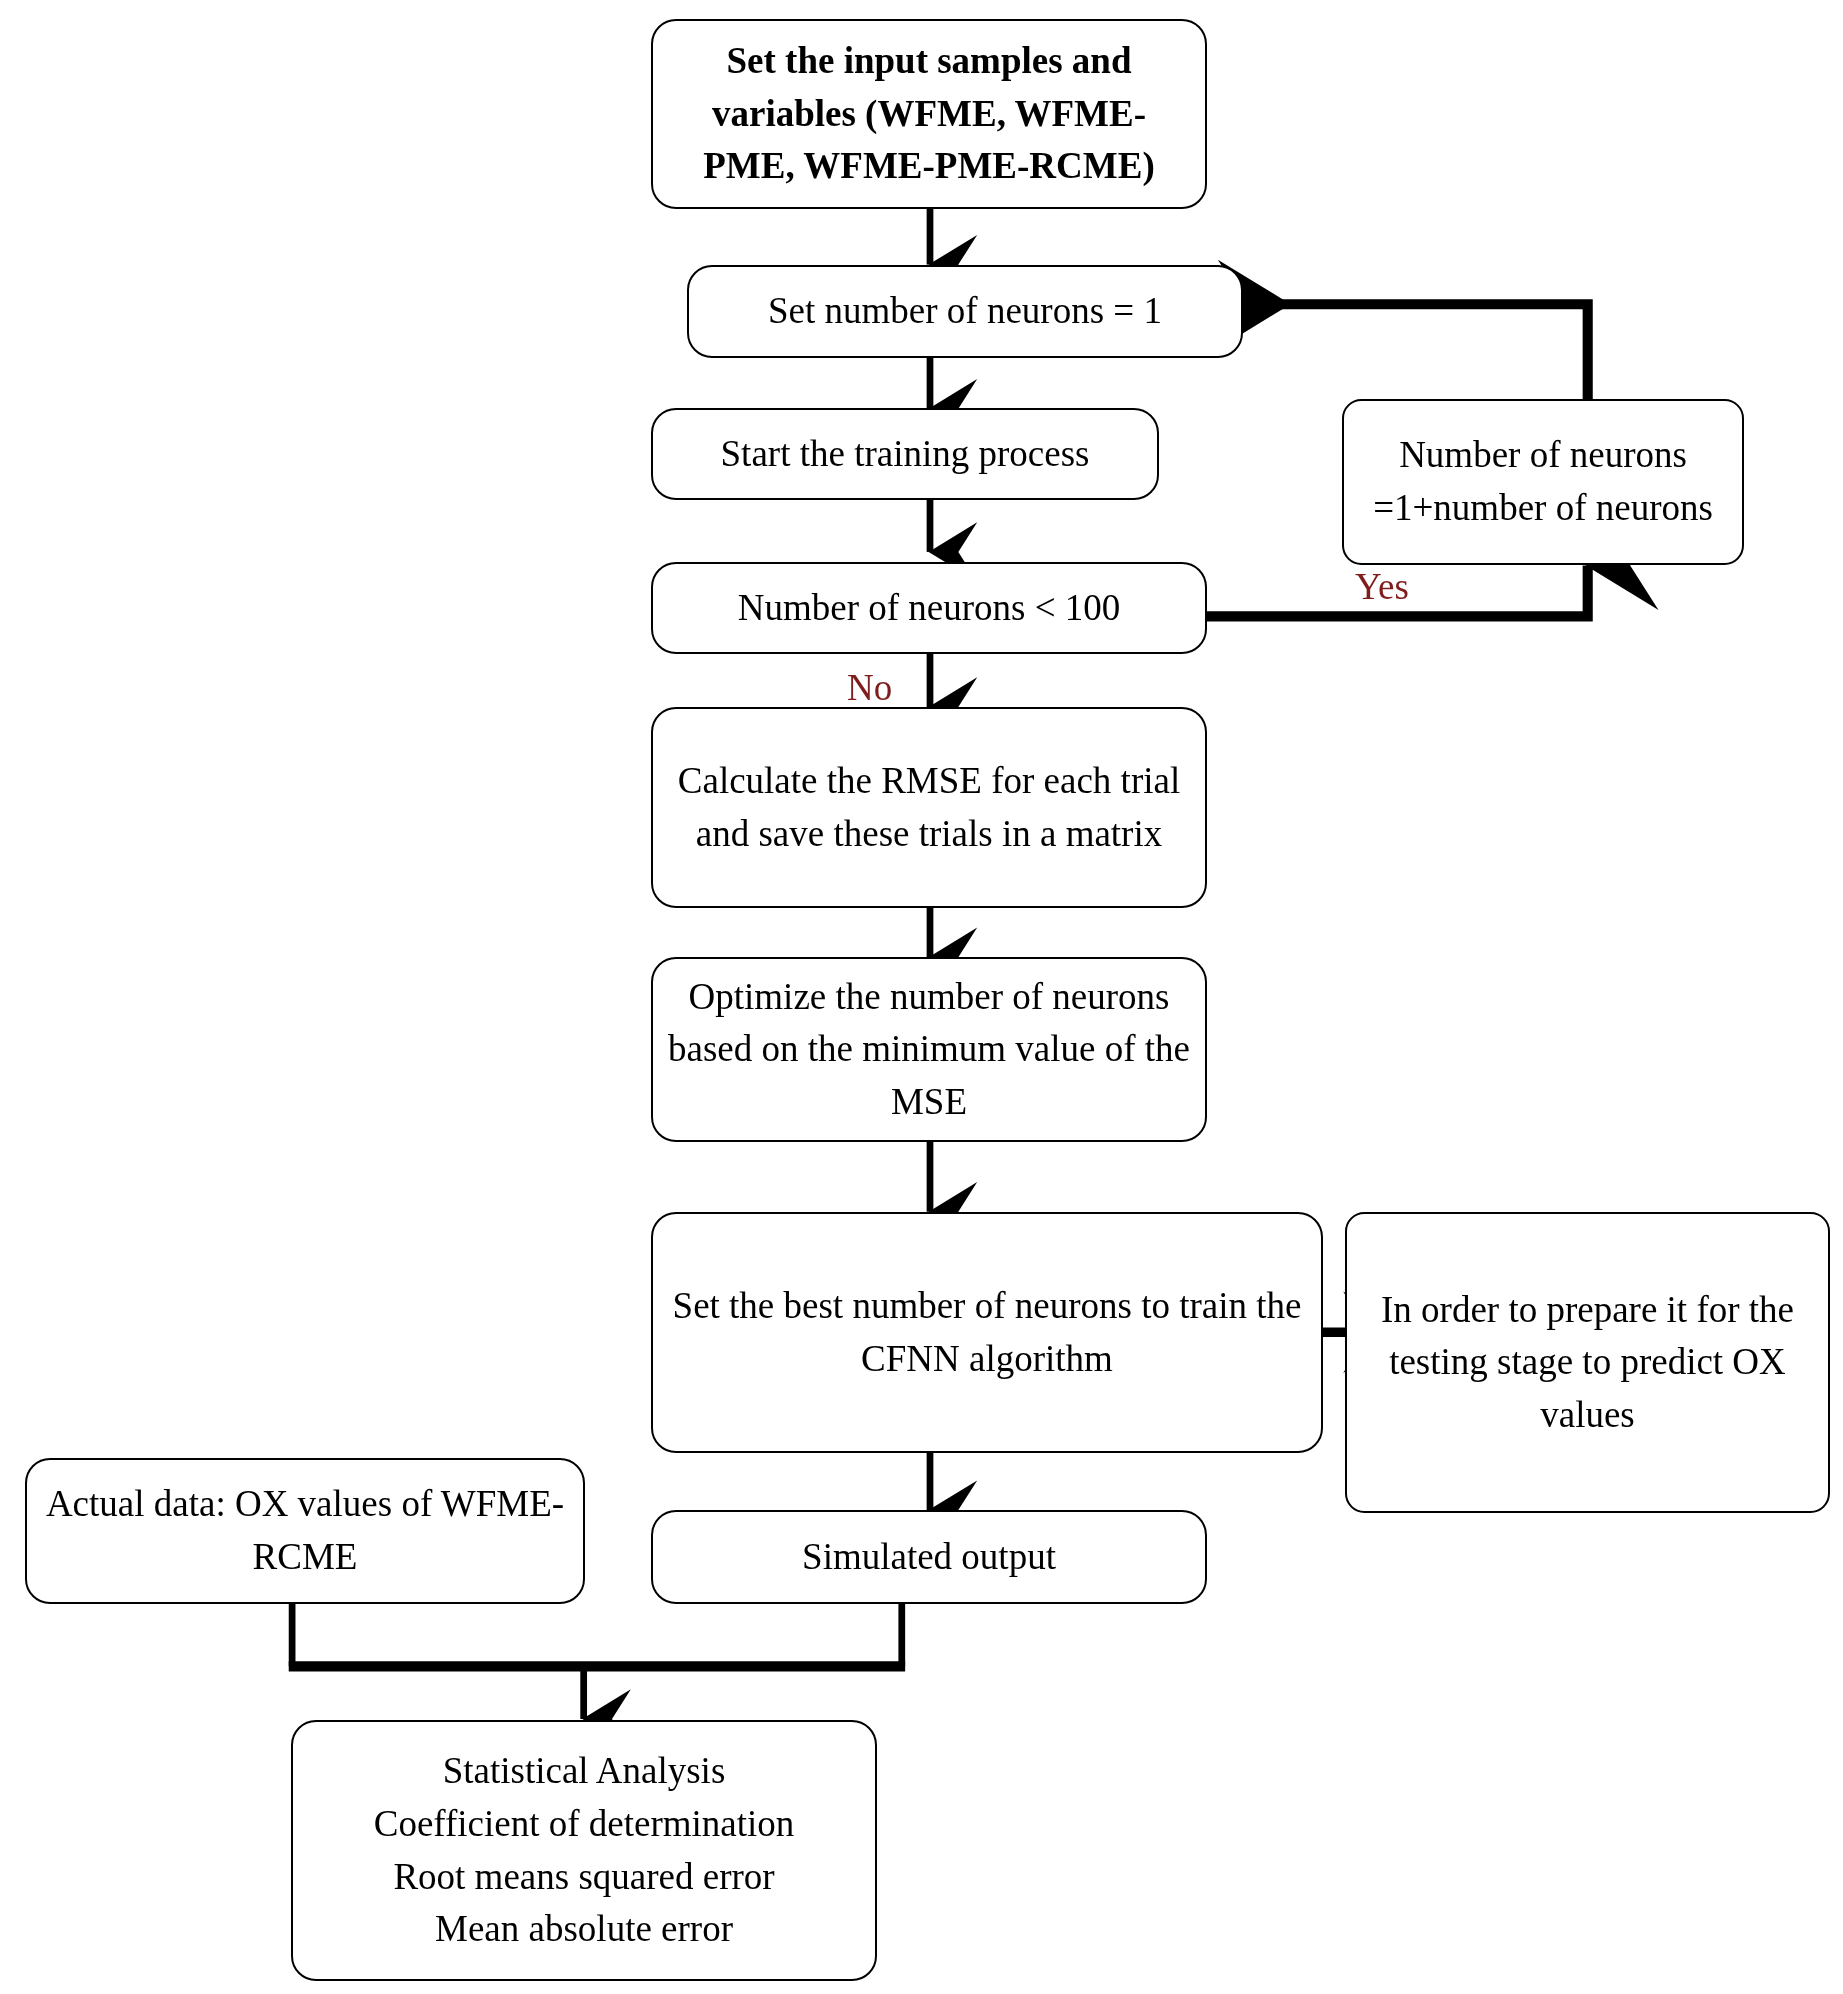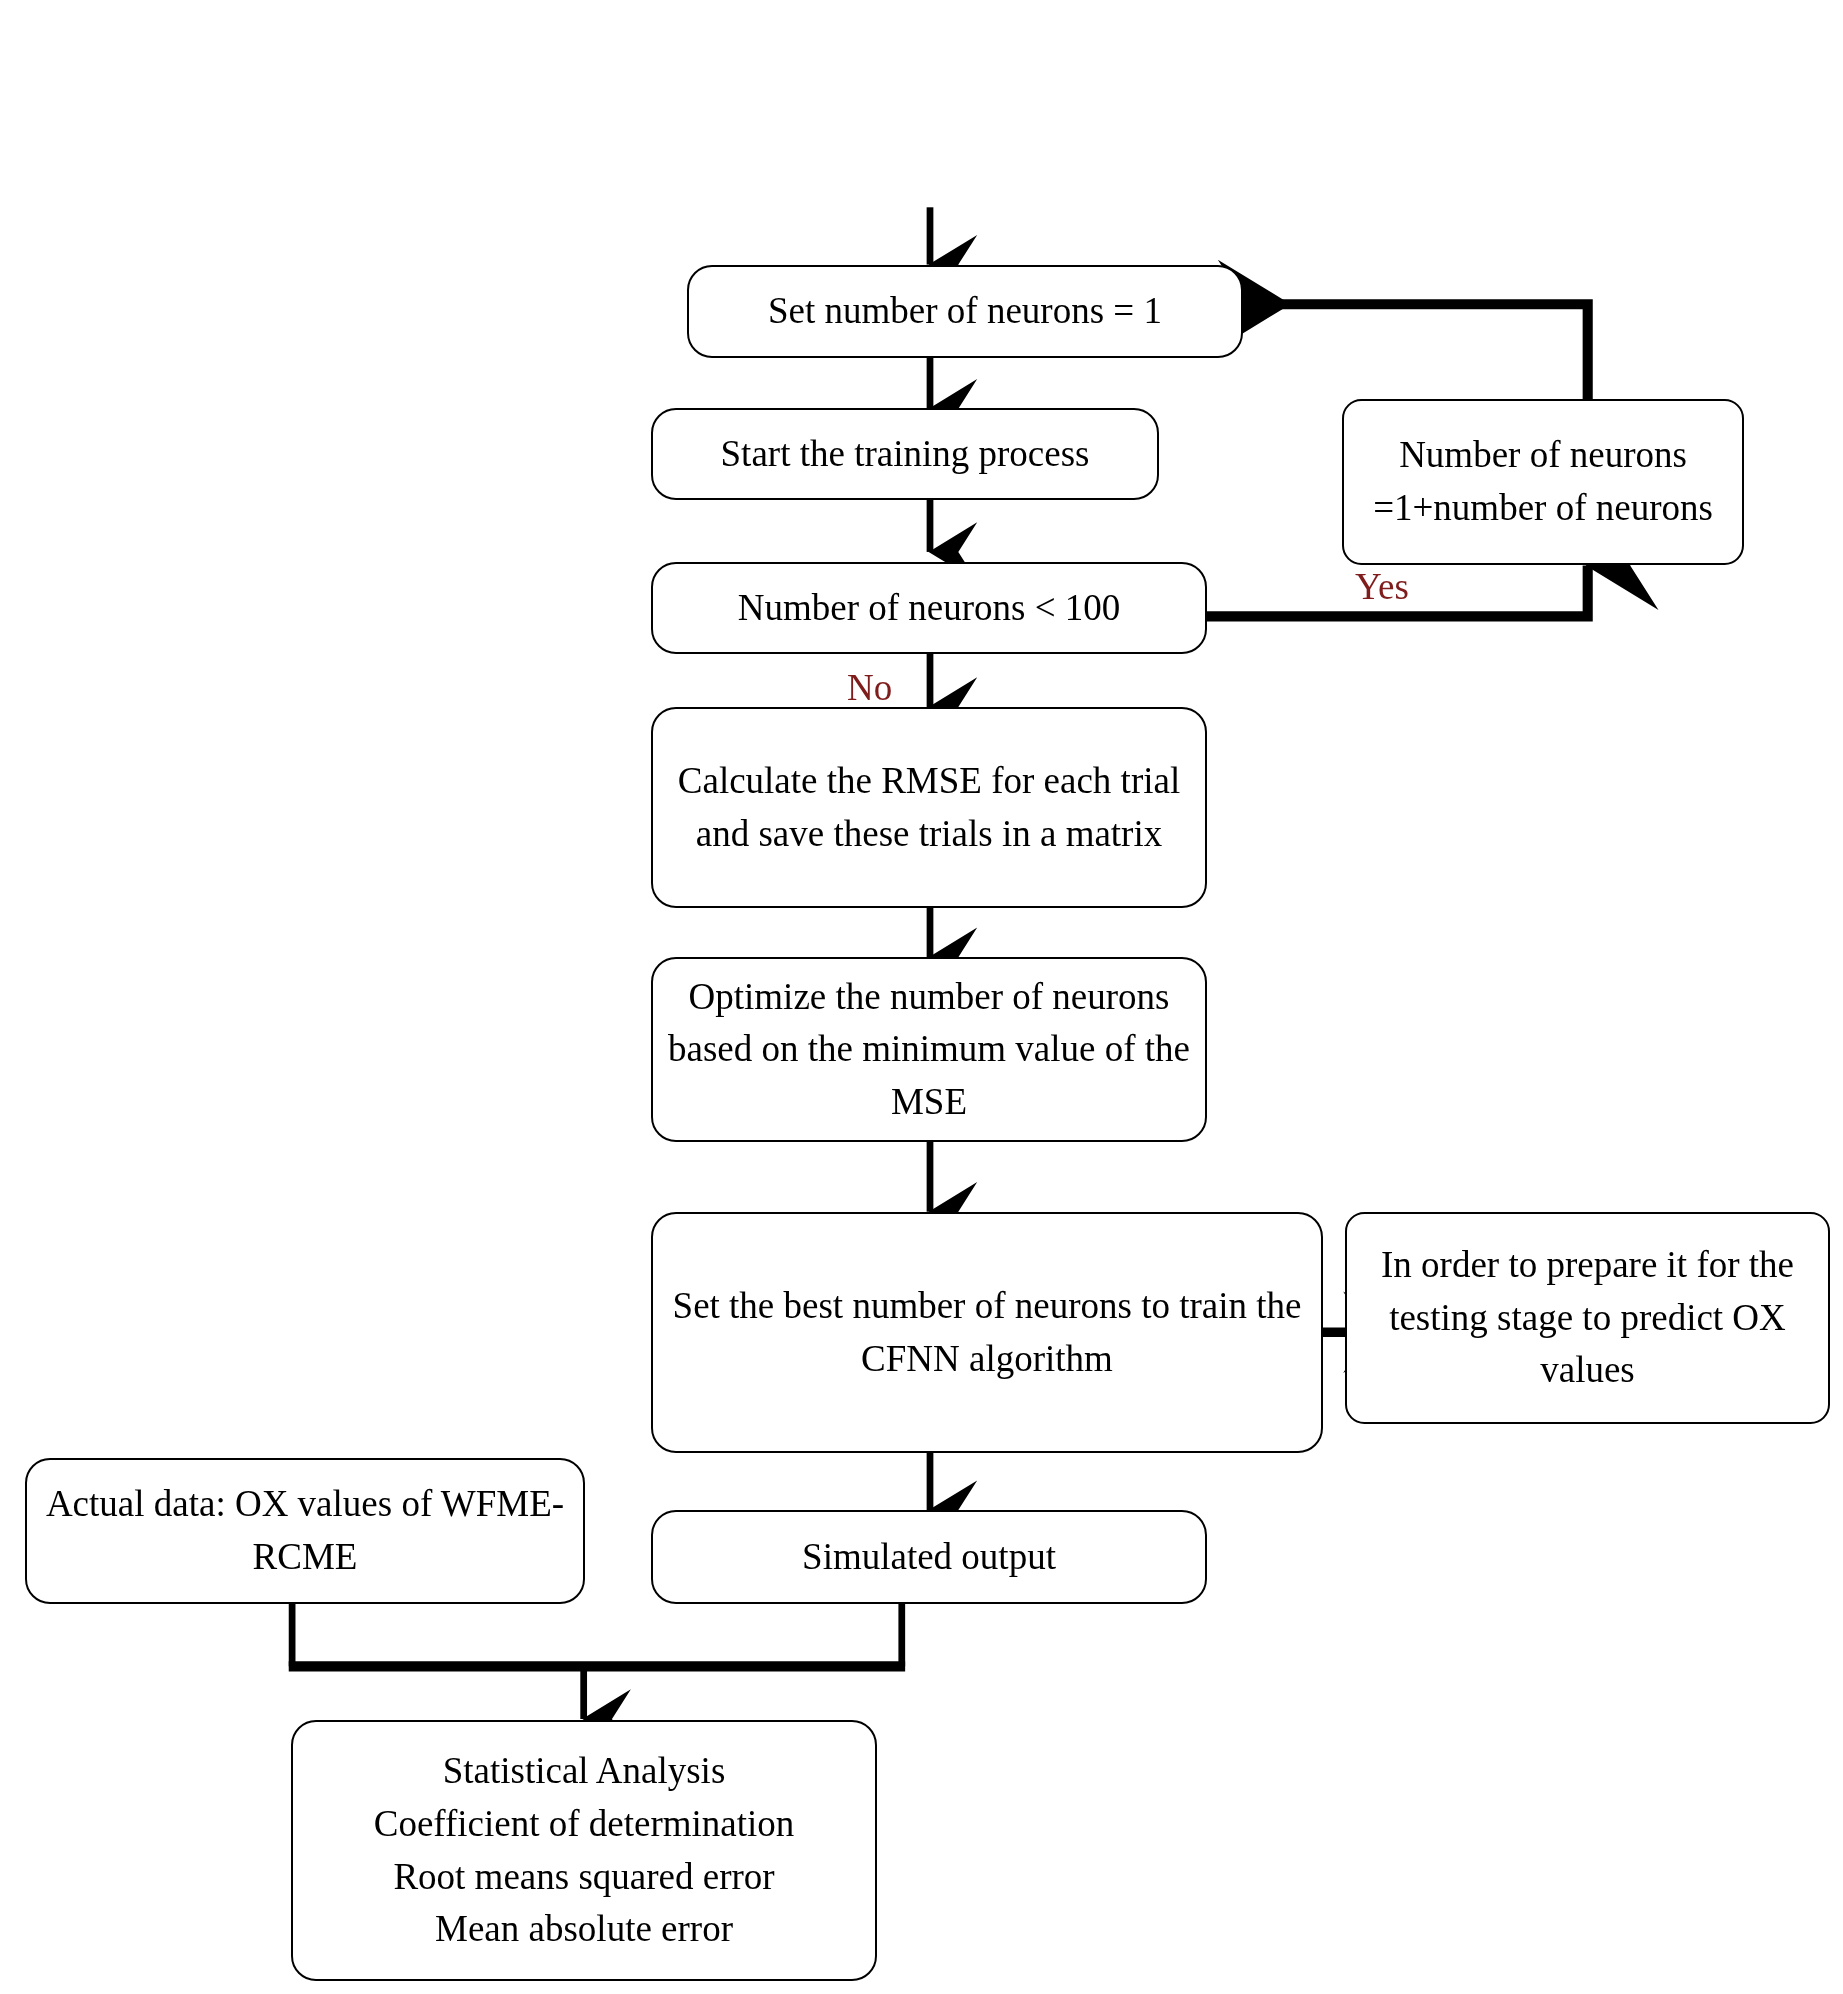--- a/index.html
+++ b/index.html
@@ -84,20 +84,23 @@
     <path d="M3768,948 L3768,722 L2895,722" fill="none" stroke="#000000" stroke-width="24" marker-end="url(#arrowLeft)"></path>
 
     <line x1="2893" y1="3162" x2="3192" y2="3162" stroke="#000000" stroke-width="22" marker-start="url(#arrowLeft)" marker-end="url(#arrowRightTip)"></line>
 
     <path d="M693,3806 L693,3955" fill="none" stroke="#000000" stroke-width="16"></path>
     <path d="M2140,3806 L2140,3955" fill="none" stroke="#000000" stroke-width="16"></path>
     <line x1="685" y1="3955" x2="2148" y2="3955" stroke="#000000" stroke-width="24"></line>
     <line x1="1385" y1="3955" x2="1385" y2="4080" stroke="#000000" stroke-width="16" marker-end="url(#arrowDown)"></line>
   </svg>
 
+  <div class="node bold" style="left:651px; top:19px; width:556px; height:190px; font-size:37px;">
+    <span class="txt">Set the input samples and variables (WFME, WFME-PME, WFME-PME-RCME)</span>
+  </div>
 
   <div class="node" style="left:651px; top:265px; width:556px; height:93px; font-size:37px;margin-left:36px;">
     <span class="txt">Set number of neurons = 1</span>
   </div>
 
   <div class="node" style="left:651px; top:408px; width:508px; height:92px; font-size:37px;">
     <span class="txt">Start the training process</span>
   </div>
 
   <div class="node" style="left:651px; top:562px; width:556px; height:92px; font-size:37px;">
@@ -114,21 +117,21 @@
   </div>
 
   <div class="node" style="left:651px; top:957px; width:556px; height:185px; font-size:37px;">
     <span class="txt">Optimize the number of neurons based on the minimum value of the MSE</span>
   </div>
 
   <div class="node" style="left:651px; top:1212px; width:672px; height:241px; font-size:37px;">
     <span class="txt">Set the best number of neurons to train the CFNN algorithm</span>
   </div>
 
-  <div class="node" style="left:1345px; top:1212px; width:485px; height:212px; font-size:37px; border-radius:19.4px;">
+  <div class="node" style="left:1345px; top:1212px; width:485px; height:301px; font-size:37px; border-radius:19.4px;">
     <span class="txt">In order to prepare it for the testing stage to predict OX values</span>
   </div>
 
   <div class="node" style="left:25px; top:1458px; width:560px; height:146px; font-size:37px;">
     <span class="txt">Actual data: OX values of WFME-RCME</span>
   </div>
 
   <div class="node" style="left:651px; top:1510px; width:556px; height:94px; font-size:37px;">
     <span class="txt">Simulated output</span>
   </div>

